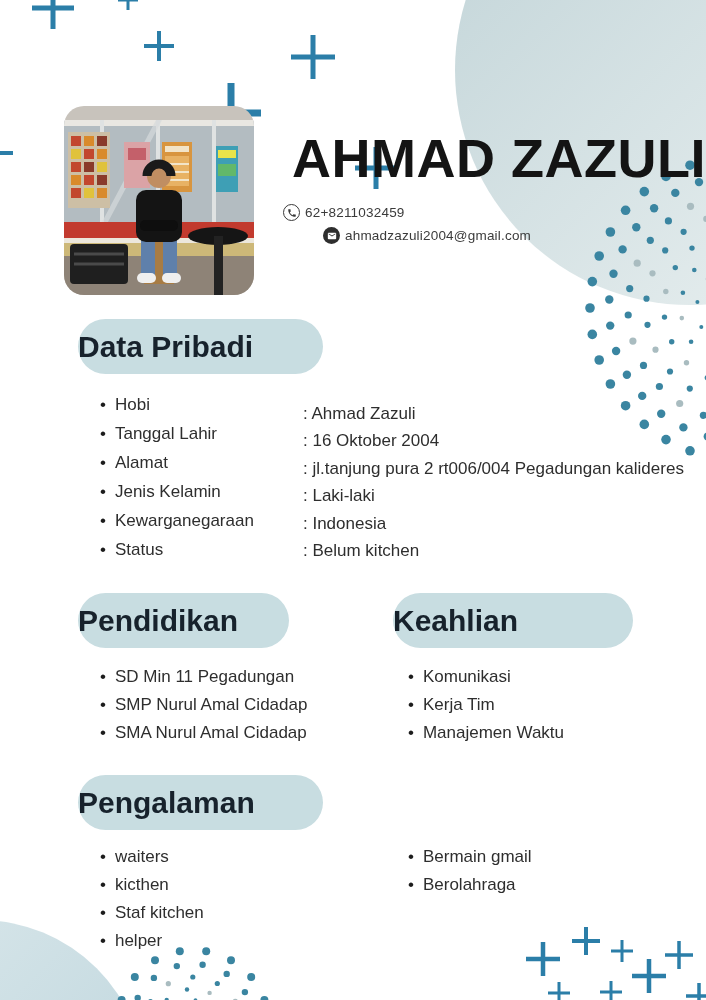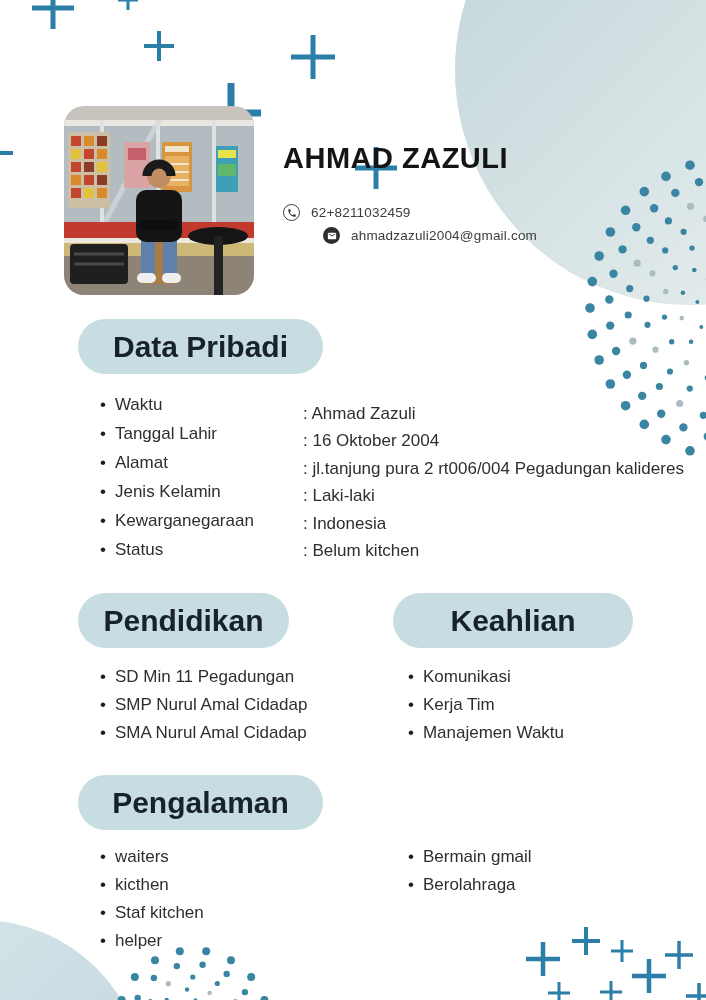--- a/index.html
+++ b/index.html
@@ -6,36 +6,36 @@
   .page{
     position:relative;width:706px;height:1000px;overflow:hidden;
     background:#ffffff;font-family:"Liberation Sans",sans-serif;
   }
   .deco{position:absolute;left:0;top:0;z-index:0;}
   .content{position:absolute;left:0;top:0;width:706px;height:1000px;z-index:1;}
 
   .photo{position:absolute;left:64px;top:106px;width:190px;height:189px;}
 
   .name{
-    position:absolute;left:283px;top:134px;margin:0;
-    font-size:29px;font-weight:800;letter-spacing:.5px;line-height:48px;
+    position:absolute;left:292px;top:134px;margin:0;
+    font-size:54px;font-weight:800;letter-spacing:.5px;line-height:48px;
     color:var(--name,#141414);
   }
-  .contact{position:absolute;display:flex;align-items:center;gap:11px;}
+  .contact{position:absolute;display:flex;align-items:center;gap:5px;}
   .phone-row{left:283px;top:204px;}
   .email-row{left:283px;top:227px;padding-left:40px;}
   .cicon{width:17px;height:17px;border-radius:50%;display:flex;align-items:center;justify-content:center;flex:0 0 auto;}
   .cicon.outline{border:1.4px solid #3a3a3a;box-sizing:border-box;}
   .cicon.solid{background:#2e2e2e;}
   .ctext{font-size:13.5px;color:#3b3b3b;letter-spacing:.2px;}
 
   .pill{
     position:absolute;height:55px;border-radius:30px;
     background:var(--pill,#c8dde1);
-    display:flex;align-items:center;justify-content:center;
+    display:flex;align-items:center;
     font-size:30px;font-weight:800;color:var(--heading,#17222c);
   }
   .pill-dp {left:78px; top:319px;width:245px;}
   .pill-pen{left:78px; top:593px;width:211px;}
   .pill-kea{left:393px;top:593px;width:240px;}
   .pill-png{left:78px; top:775px;width:245px;}
   .pill-hob{left:393px;top:775px;width:240px;}
 
   .blist{list-style:none;margin:0;padding:0;position:absolute;color:var(--body,#2e2e2e);}
   .blist .li{display:flex;align-items:flex-start;gap:9px;}
@@ -280,21 +280,21 @@
       </span>
       <span class="ctext">ahmadzazuli2004@gmail.com</span>
     </div>
 
     <div class="pill pill-dp">
       <span>Data Pribadi</span>
     </div>
     <ul class="blist dp-labels">
         <li class="li">
           <span class="blt">•</span>
-          <span class="litext">Waktu</span>
+          <span class="litext">Hobi</span>
         </li>
         <li class="li">
           <span class="blt">•</span>
           <span class="litext">Tanggal Lahir</span>
         </li>
         <li class="li">
           <span class="blt">•</span>
           <span class="litext">Alamat</span>
         </li>
         <li class="li">

